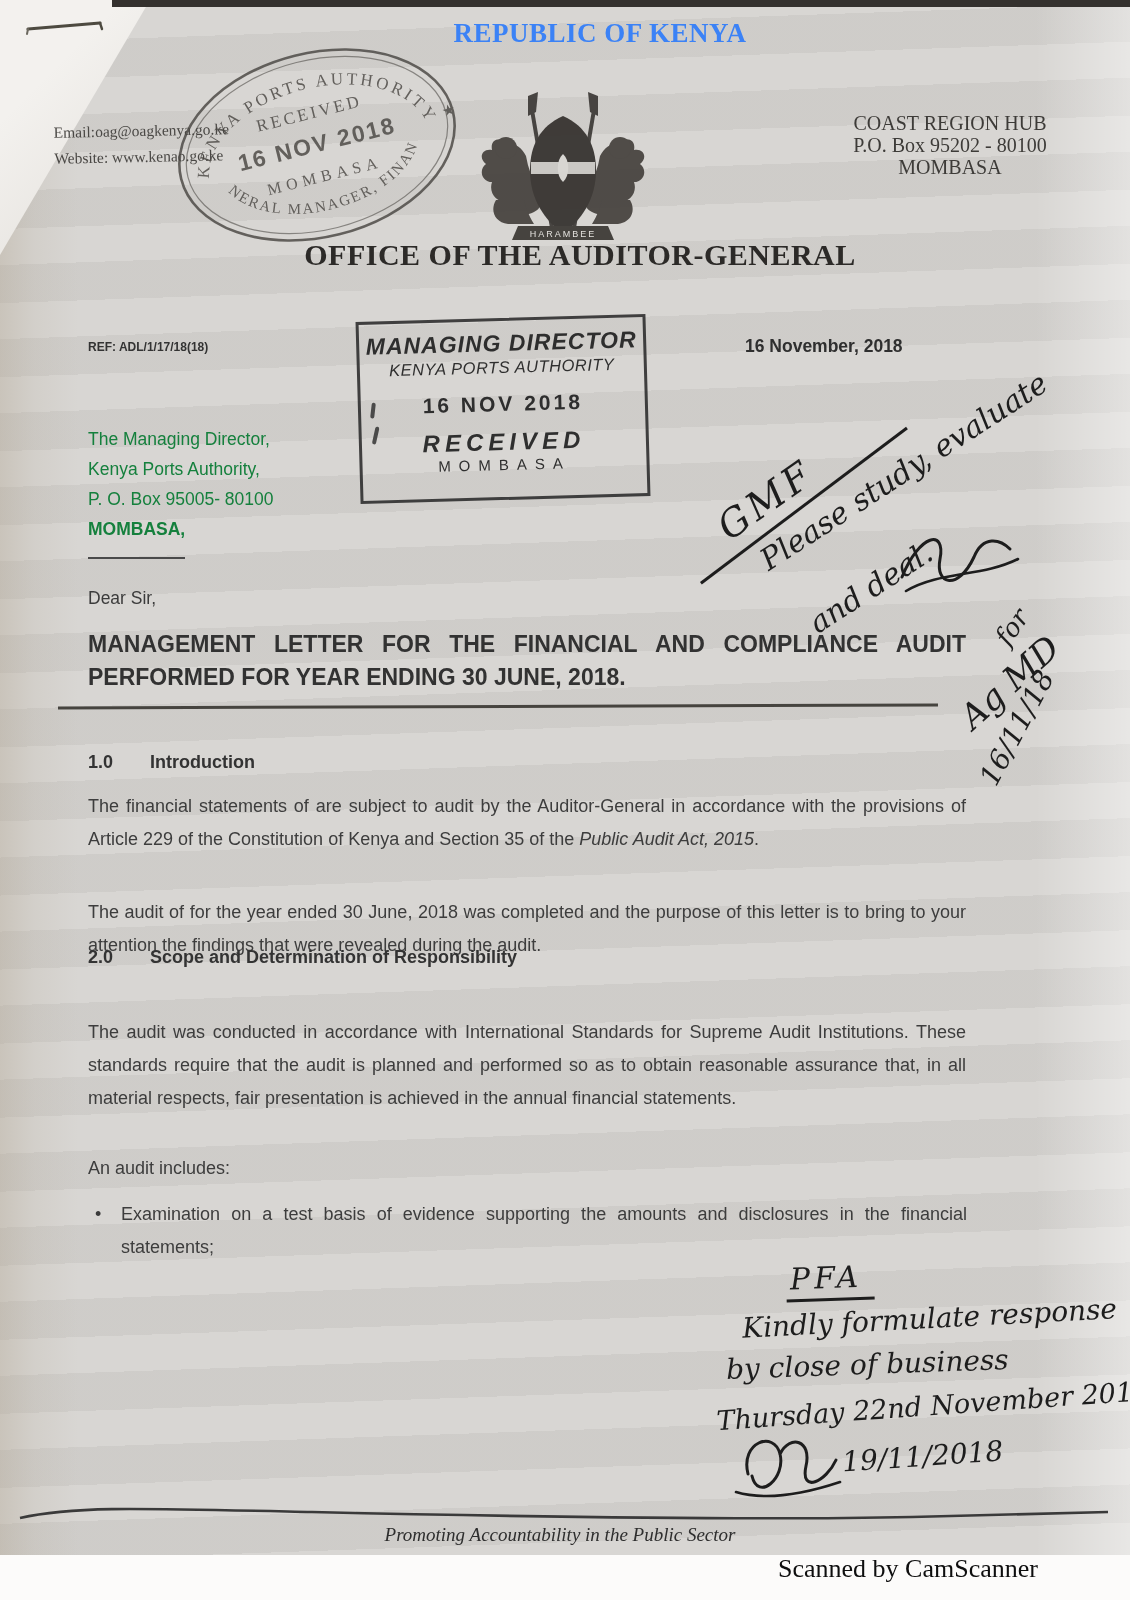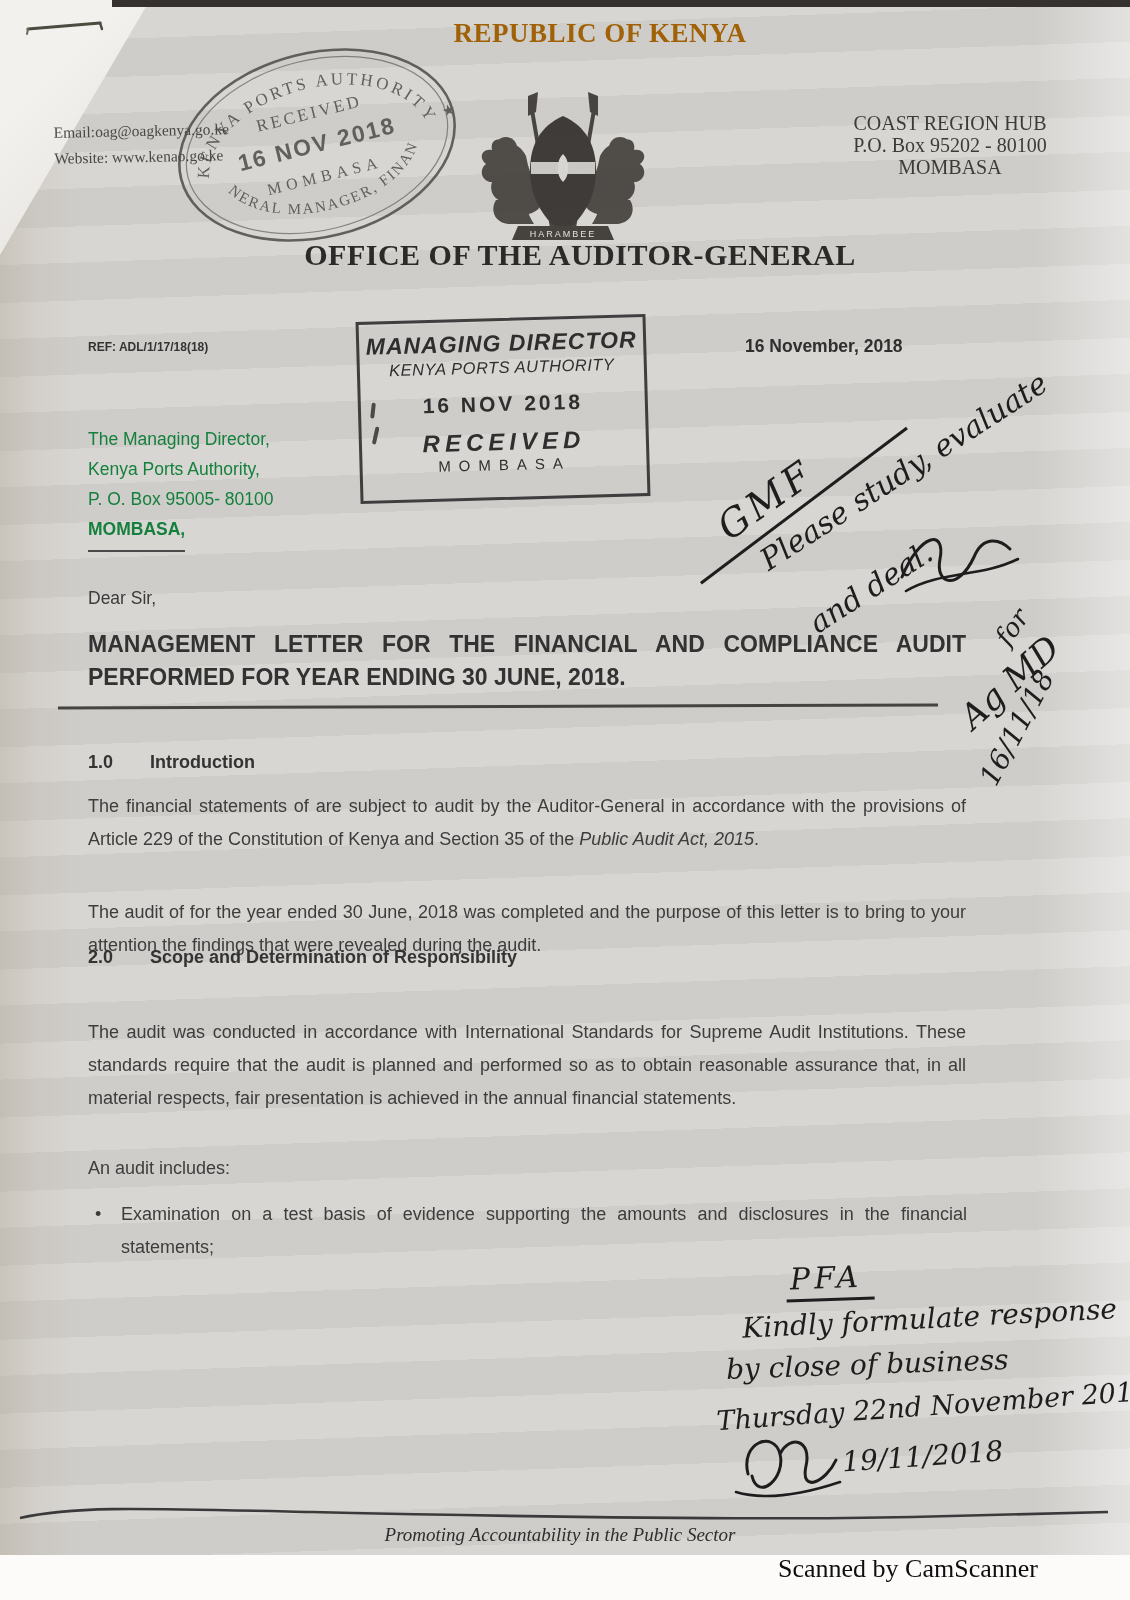--- a/index.html
+++ b/index.html
@@ -13,21 +13,21 @@
       repeating-linear-gradient(178deg, rgba(255,255,255,.05) 0 36px, rgba(70,66,60,.05) 36px 74px),
       #d6d4d1;}
   .corner-light{position:absolute;left:0;top:0;width:150px;height:255px;
     clip-path:polygon(0 0,100% 0,0 100%);
     background:linear-gradient(135deg,#f3f1ee 30%,#e2dfda 100%);}
   .topstrip{position:absolute;left:112px;top:0;width:1018px;height:7px;background:#34312e;}
   .abs{position:absolute;}
   .nowrap{white-space:nowrap;}
 
   .republic{left:70px;top:18px;width:1060px;text-align:center;
-    font-family:"Liberation Serif",serif;font-weight:bold;font-size:27px;color:#a16207;letter-spacing:.5px;}
+    font-family:"Liberation Serif",serif;font-weight:bold;font-size:27px;color:#3b82f6;letter-spacing:.5px;}
   .contact{left:54px;top:118px;font-family:"Liberation Serif",serif;font-size:15.5px;line-height:26px;
     color:#4a4845;transform:rotate(-1.2deg);}
   .region{left:852px;top:112px;width:196px;text-align:center;font-family:"Liberation Serif",serif;
     font-size:20px;line-height:22px;color:#3d3b38;}
   .office{left:60px;top:238px;width:1040px;text-align:center;font-family:"Liberation Serif",serif;
     font-weight:bold;font-size:30px;color:#2c2a28;letter-spacing:.5px;}
 
   
   .round-stamp{left:166px;top:46px;width:302px;height:198px;opacity:.82;}
   
@@ -41,21 +41,21 @@
   .rs-city{font-size:15px;letter-spacing:8px;margin-top:0px;}
   .ink-tick{position:absolute;left:10px;top:78px;width:4px;height:16px;border-radius:2px;
     background:rgba(30,30,30,.75);transform:rotate(8deg);}
   .ink-tick2{position:absolute;left:12px;top:102px;width:4px;height:18px;border-radius:2px;
     background:rgba(30,30,30,.75);transform:rotate(14deg);}
 
   .ref{left:88px;top:340px;font-weight:bold;font-size:12px;color:#333;}
   .date-line{left:745px;top:336px;font-weight:bold;font-size:17.5px;color:#2f2f2f;}
 
   .recipient{left:88px;top:424px;font-size:17.5px;line-height:30px;color:#15803d;}
-  .recipient .city{font-weight:bold;display:inline-block;border-bottom:2.5px solid #4a4a4a;padding-bottom:6px;}
+  .recipient .city{font-weight:bold;display:inline-block;border-bottom:2.5px solid #4a4a4a;padding-bottom:13px;}
 
   .salutation{left:88px;top:588px;font-size:17.5px;}
   .subject{left:88px;top:628px;width:878px;font-weight:bold;font-size:23px;line-height:33px;
     text-align:justify;color:#323232;}
   .subject-rule{left:58px;top:705px;width:880px;height:3px;background:#46443f;transform:rotate(-.2deg);}
 
   .h-row{font-weight:bold;font-size:18px;color:#333;}
   .h-row .num{display:inline-block;width:62px;}
   .para{width:878px;font-size:18px;line-height:33px;text-align:justify;color:#3d3d3d;left:88px;}
   .it{font-style:italic;}

